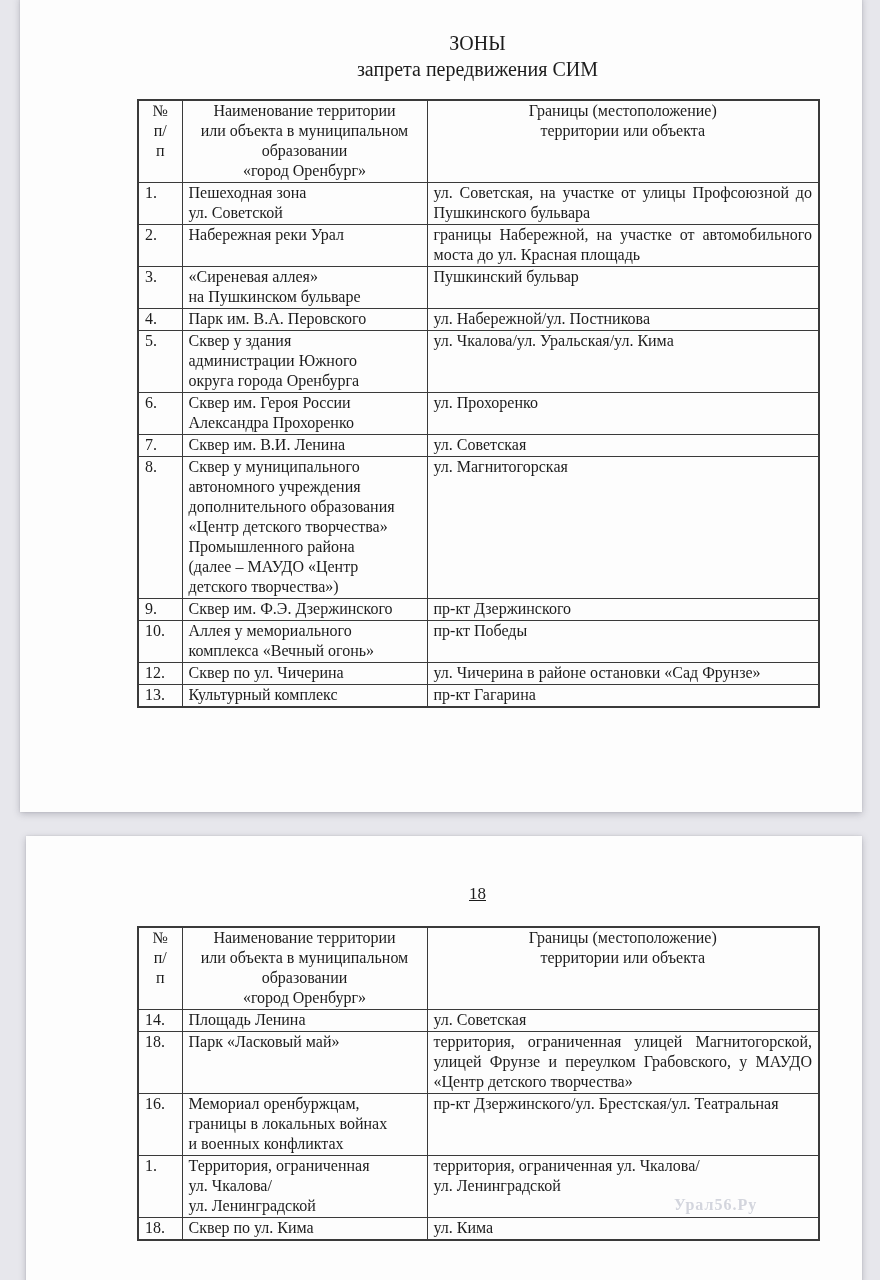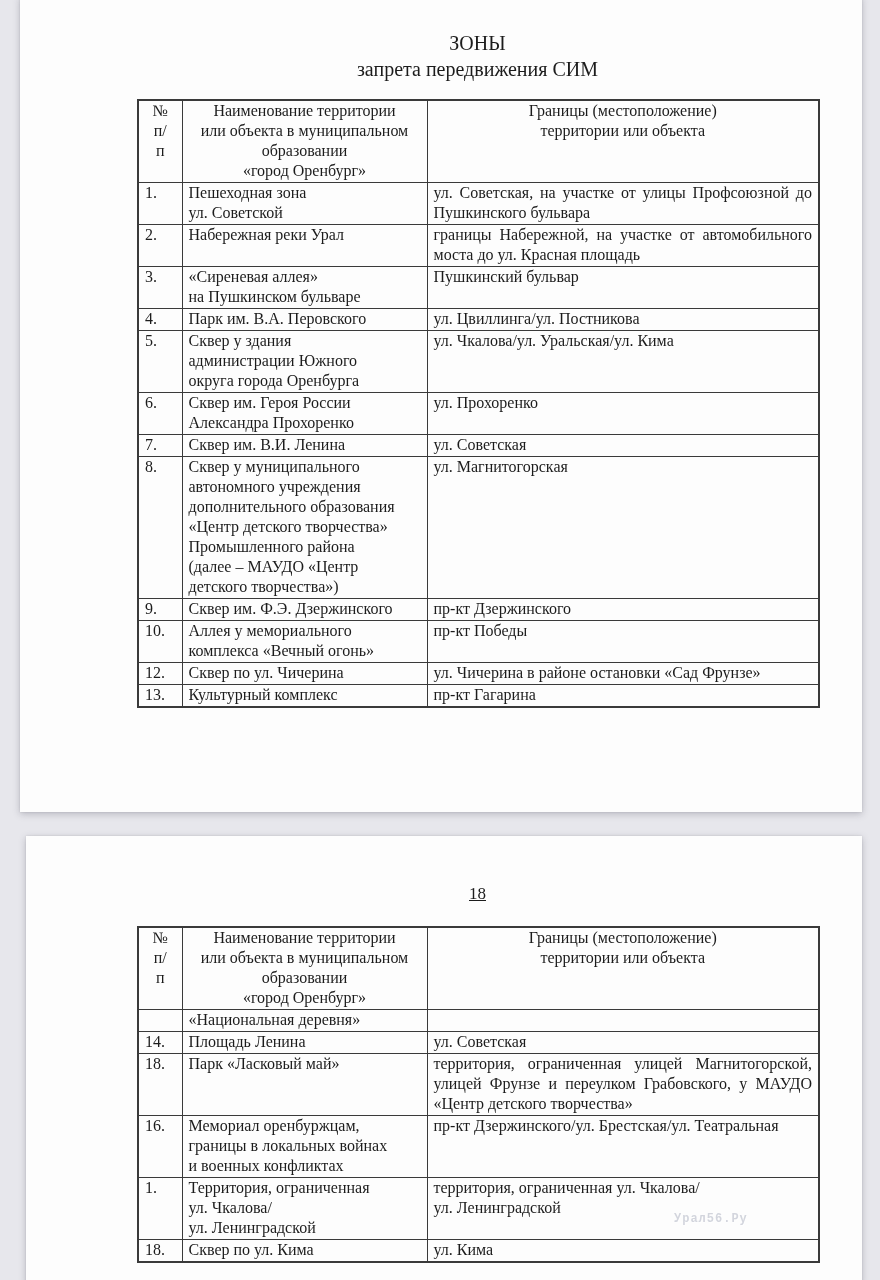--- a/index.html
+++ b/index.html
@@ -60,23 +60,23 @@
   table.zones th {
     font-weight: normal;
     text-align: center;
   }
   td.cell-num { padding-left: 7px; }
   td.cell-borders { text-align: justify; }
 
   .watermark {
     position: absolute;
     left: 648px;
-    top: 376px;
-    font-size: 12px;
-    font-family: Liberation Mono, monospace;
+    top: 360px;
+    font-size: 16px;
+    font-family: Liberation Serif, serif;
     font-weight: bold;
     color: #c9ccd6;
     opacity: 0.8;
     letter-spacing: 1px;
     text-shadow: 0.5px 0.5px 0 #ffffff;
     pointer-events: none;
   }
 </style>
 </head>
 <body>
@@ -116,21 +116,21 @@
     </tr>
     <tr>
       <td class="cell-num">3.</td>
       <td class="cell-name">«Сиреневая аллея»
 на Пушкинском бульваре</td>
       <td class="cell-borders">Пушкинский бульвар</td>
     </tr>
     <tr>
       <td class="cell-num">4.</td>
       <td class="cell-name">Парк им. В.А. Перовского</td>
-      <td class="cell-borders">ул. Цвиллинга/ул. Постникова</td>
+      <td class="cell-borders">ул. Набережной/ул. Постникова</td>
     </tr>
     <tr>
       <td class="cell-num">5.</td>
       <td class="cell-name">Сквер у здания
 администрации Южного
 округа города Оренбурга</td>
       <td class="cell-borders">ул. Чкалова/ул. Уральская/ул. Кима</td>
     </tr>
     <tr>
       <td class="cell-num">6.</td>
@@ -194,25 +194,20 @@
 п/
 п</th>
       <th>Наименование территории
 или объекта в муниципальном
 образовании
 «город Оренбург»</th>
       <th>Границы (местоположение)
 территории или объекта</th>
     </tr>
     <tr>
-      <td class="cell-num"></td>
-      <td class="cell-name">«Национальная деревня»</td>
-      <td class="cell-borders"></td>
-    </tr>
-    <tr>
       <td class="cell-num">14.</td>
       <td class="cell-name">Площадь Ленина</td>
       <td class="cell-borders">ул. Советская</td>
     </tr>
     <tr>
       <td class="cell-num">18.</td>
       <td class="cell-name">Парк «Ласковый май»</td>
       <td class="cell-borders">территория, ограниченная улицей Магнитогорской, улицей Фрунзе и переулком Грабовского, у МАУДО «Центр детского творчества»</td>
     </tr>
     <tr>

